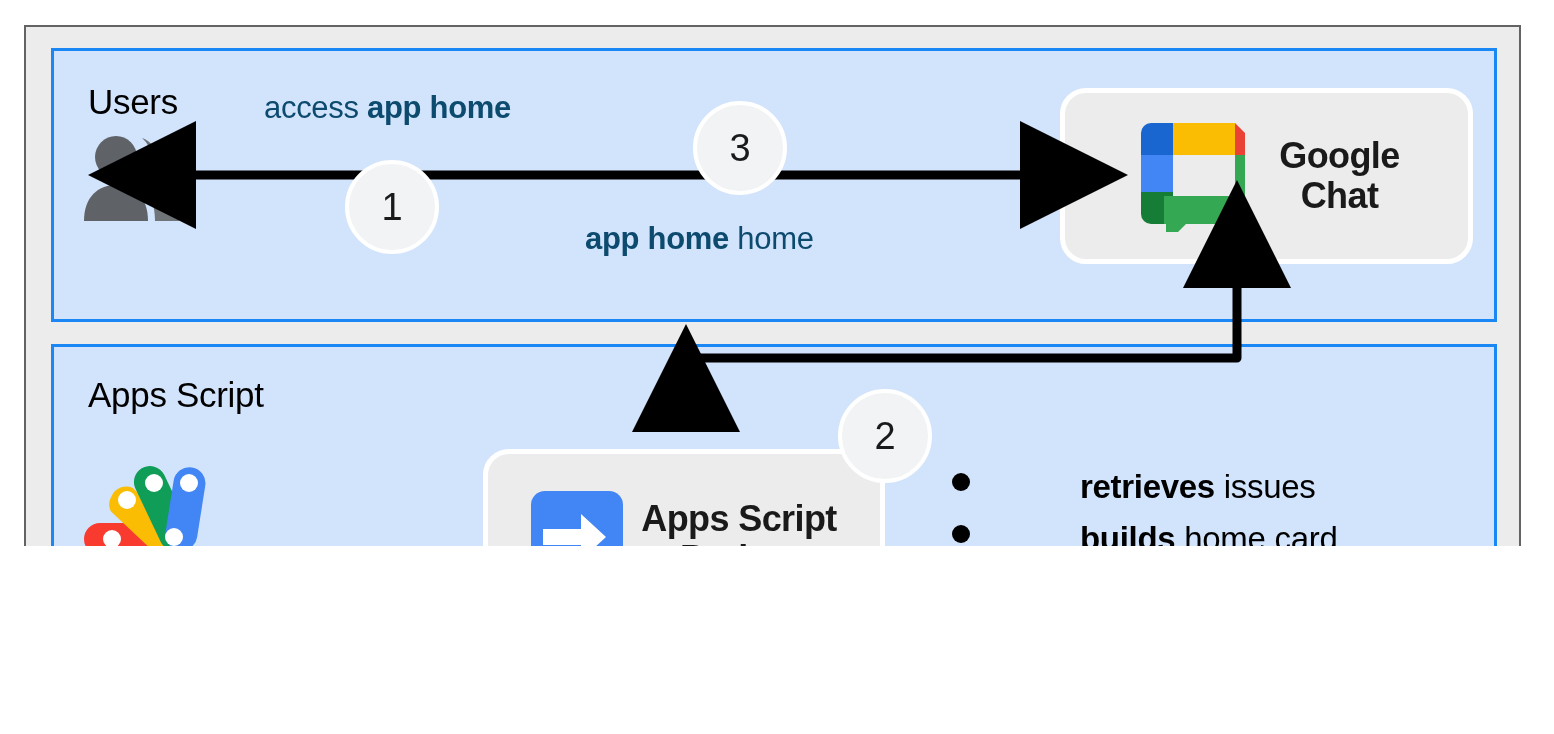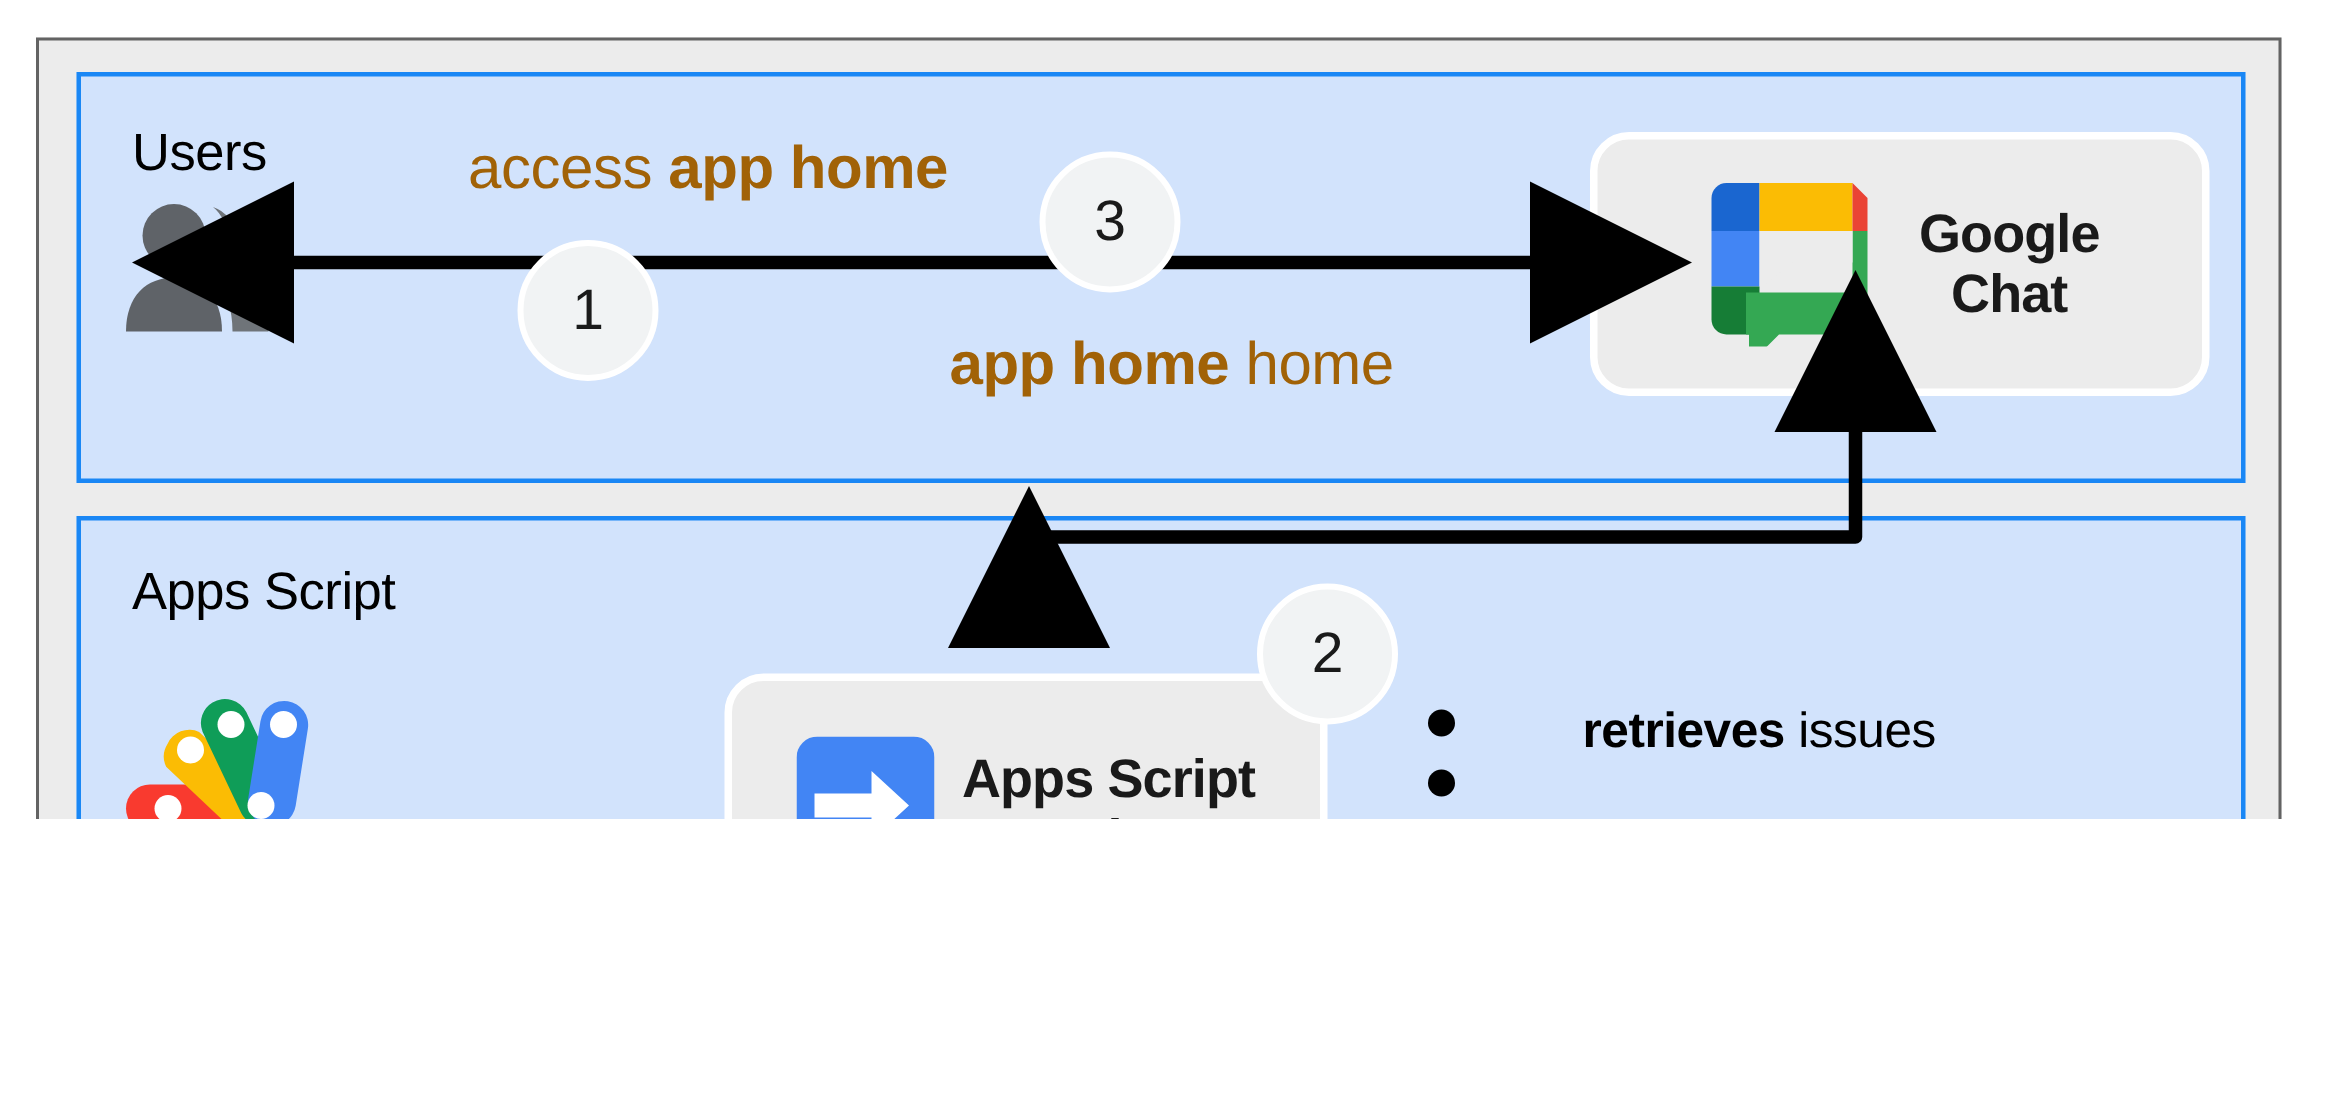--- a/index.html
+++ b/index.html
@@ -101,25 +101,24 @@
   .connectors {
     position: absolute;
     left: 0; top: 0;
     width: 1554px; height: 734px;
     pointer-events: none;
   }
 
   
   .edge-label {
     position: absolute;
-    font-size: 40px;
-    color: #a16207;
+    font-size: 31px;
+    color: #0c4a6e;
     white-space: nowrap;
     letter-spacing: -0.3px;
-    margin-left: 48px;
   }
   .edge-label b { font-weight: bold; }
   .label-access     { left: 264px; top: 90px; }
   .label-home-card  { left: 585px; top: 221px; }
 
   
   .step-badge {
     position: absolute;
     border-radius: 50%;
     background: #f1f3f4;
@@ -157,20 +156,21 @@
     flex: 0 0 auto;
     margin-right: 85px;
     position: relative;
     top: -7px;
   }
   .bullet-text {
     font-size: 33px;
     color: #000000;
     white-space: nowrap;
     letter-spacing: -0.3px;
+    margin-left: 25px;
   }
   .bullet-text b { font-weight: bold; }
 </style>
 </head>
 <body>
 
 <div id="stage">
 
   <div class="outer-frame"></div>
 
@@ -272,16 +272,17 @@
   <div class="step-badge badge-3">3</div>
   <div class="step-badge badge-2">2</div>
 
   <div class="bullet-list">
     <div class="bullet-row">
       <span class="bullet-dot"></span>
       <span class="bullet-text"><b>retrieves</b><span> issues</span></span>
     </div>
     <div class="bullet-row">
       <span class="bullet-dot"></span>
+      <span class="bullet-text"><b>builds</b><span> home card</span></span>
     </div>
   </div>
 
 </div>
 
 </body></html>

